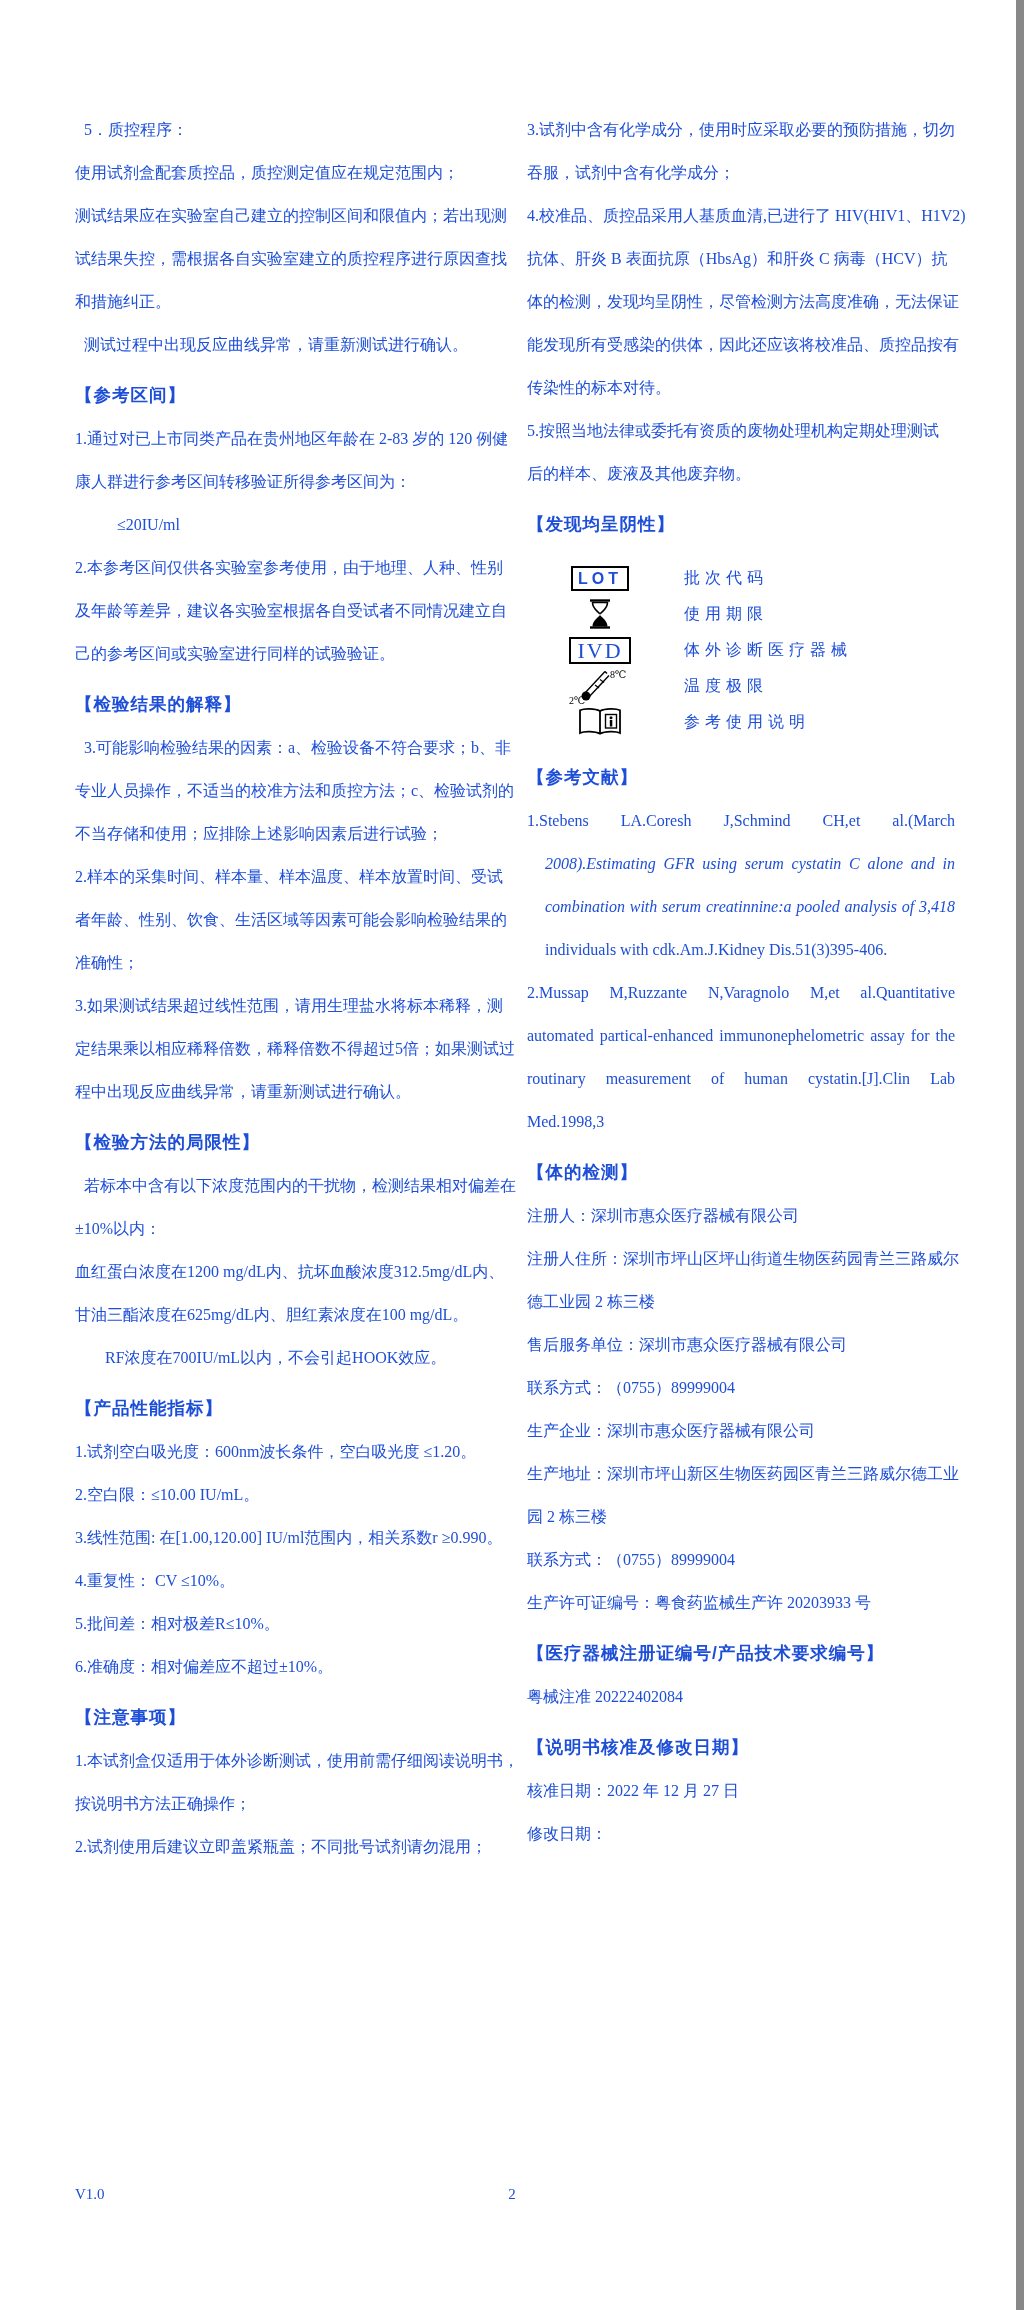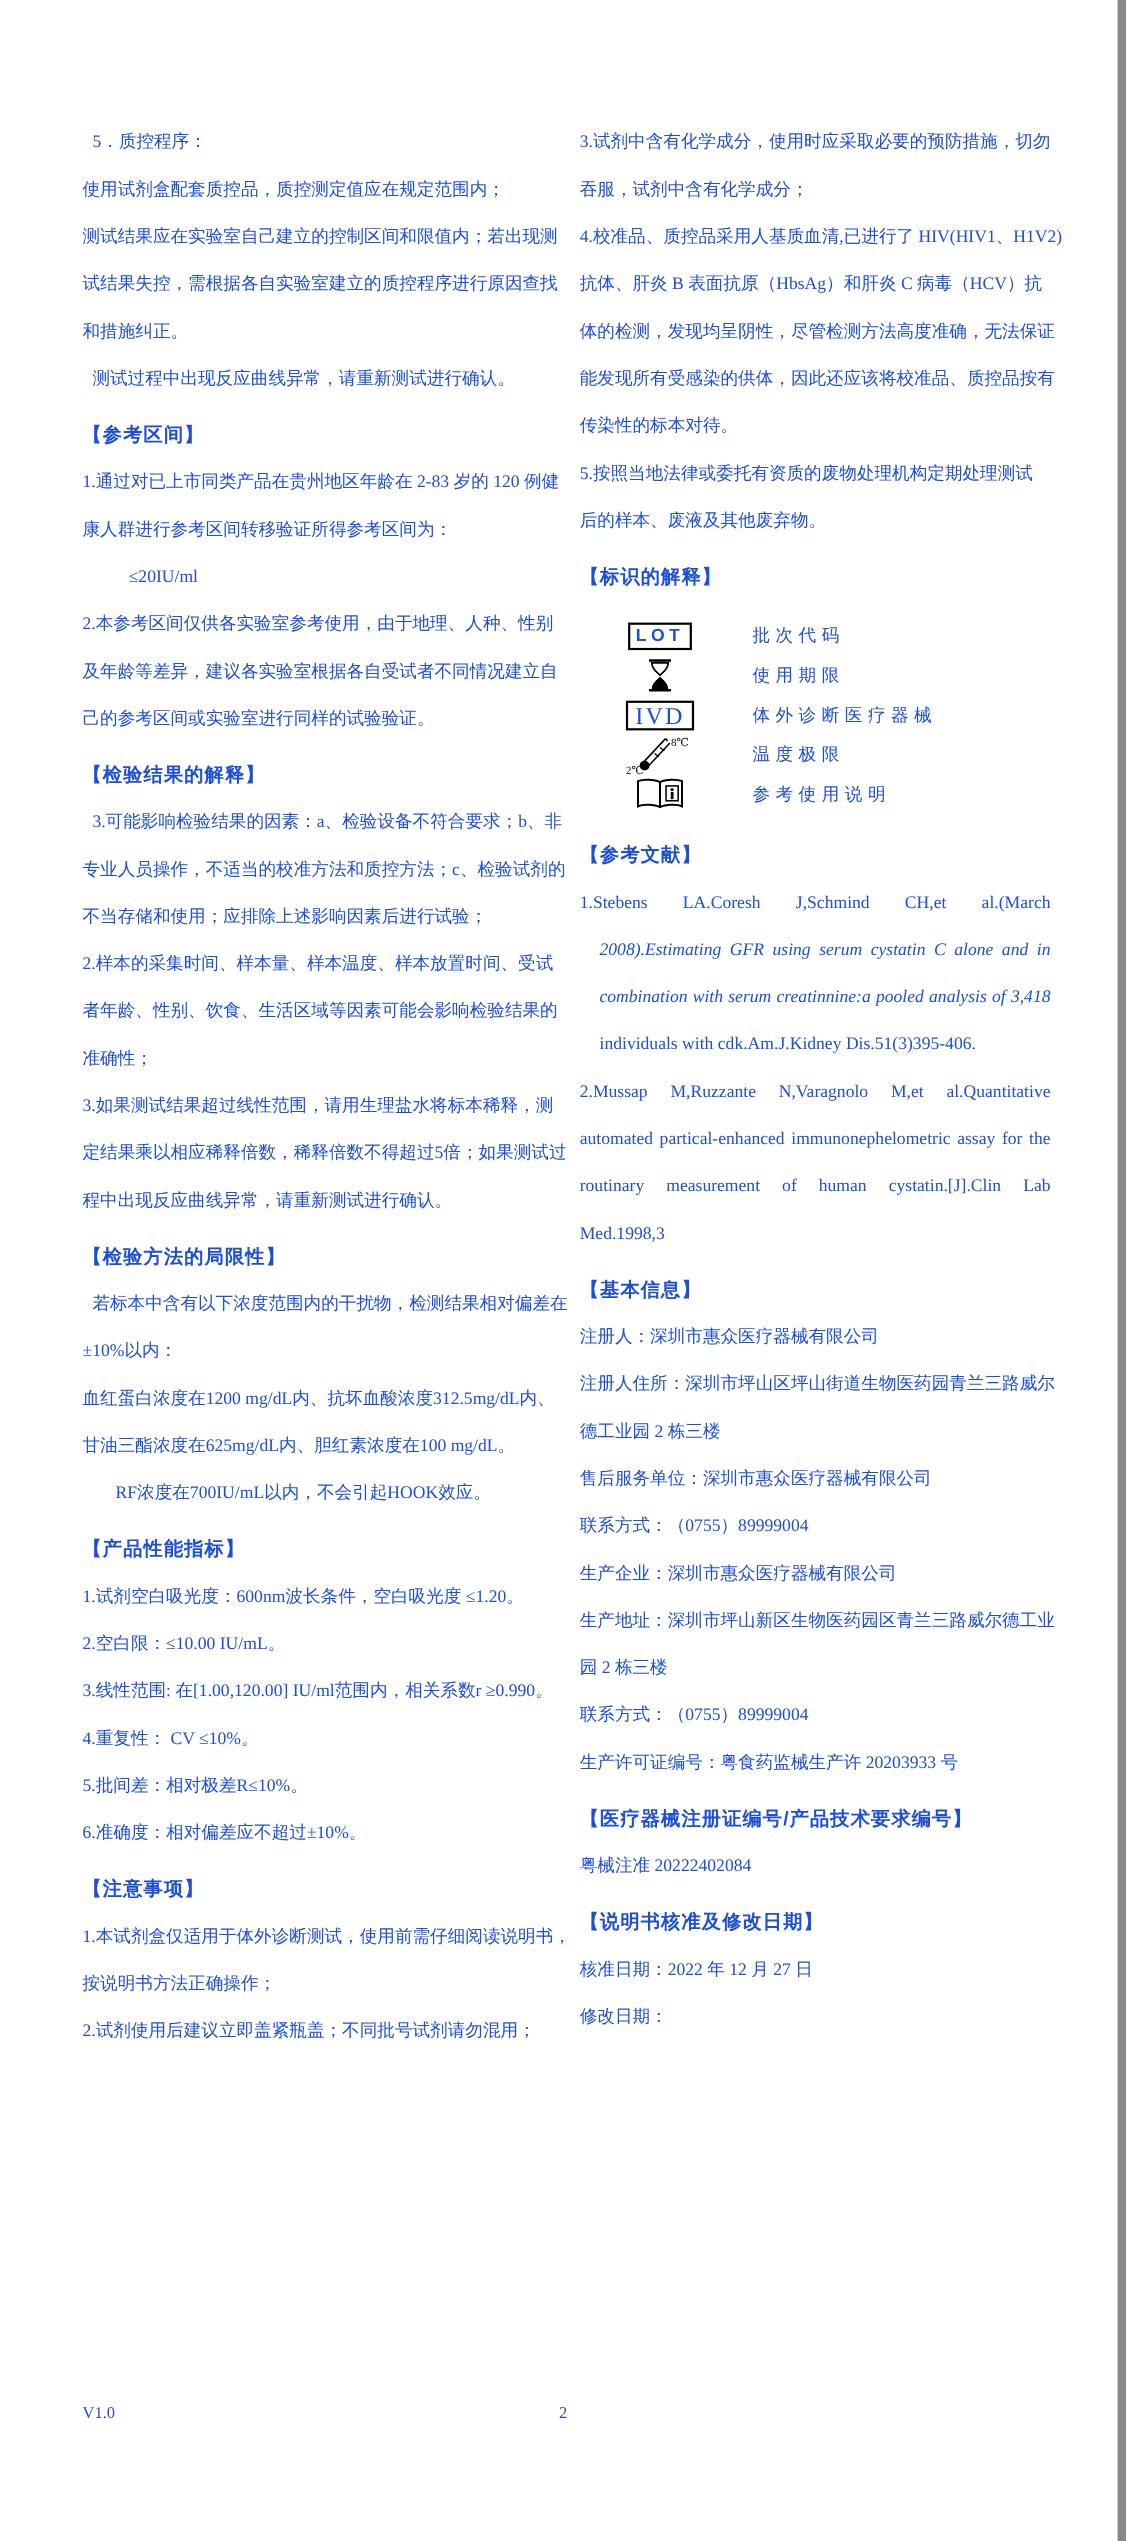--- a/index.html
+++ b/index.html
@@ -84,21 +84,21 @@
       <div>
           <div class="ln">3.试剂中含有化学成分，使用时应采取必要的预防措施，切勿</div>
           <div class="ln">吞服，试剂中含有化学成分；</div>
           <div class="ln">4.校准品、质控品采用人基质血清,已进行了 HIV(HIV1、H1V2)</div>
           <div class="ln">抗体、肝炎 B 表面抗原（HbsAg）和肝炎 C 病毒（HCV）抗</div>
           <div class="ln">体的检测，发现均呈阴性，尽管检测方法高度准确，无法保证</div>
           <div class="ln">能发现所有受感染的供体，因此还应该将校准品、质控品按有</div>
           <div class="ln">传染性的标本对待。</div>
           <div class="ln">5.按照当地法律或委托有资质的废物处理机构定期处理测试</div>
           <div class="ln">后的样本、废液及其他废弃物。</div>
-          <div class="ln h">【标识的解释】</div>
+          <div class="ln h">【发现均呈阴性】</div>
         </div>
 
       <div class="symbols">
 
         <div class="symrow">
           <div class="symicon">
             <span class="lotbox">LOT</span>
           </div>
           <div class="symlabel">批次代码</div>
         </div>
@@ -156,21 +156,21 @@
       <div>
           <div class="ln h">【参考文献】</div>
           <div class="ln jw">1.Stebens LA.Coresh J,Schmind CH,et al.(March</div>
           <div class="ln jwi">2008).Estimating GFR using serum cystatin C alone and in</div>
           <div class="ln jwi">combination with serum creatinnine:a pooled analysis of 3,418</div>
           <div class="ln bli">individuals with cdk.Am.J.Kidney Dis.51(3)395-406.</div>
           <div class="ln jw">2.Mussap M,Ruzzante N,Varagnolo M,et al.Quantitative</div>
           <div class="ln jw">automated partical-enhanced immunonephelometric assay for the</div>
           <div class="ln jw">routinary measurement of human cystatin.[J].Clin Lab</div>
           <div class="ln">Med.1998,3</div>
-          <div class="ln h">【基本信息】</div>
+          <div class="ln h">【体的检测】</div>
           <div class="ln">注册人：深圳市惠众医疗器械有限公司</div>
           <div class="ln">注册人住所：深圳市坪山区坪山街道生物医药园青兰三路威尔</div>
           <div class="ln">德工业园 2 栋三楼</div>
           <div class="ln">售后服务单位：深圳市惠众医疗器械有限公司</div>
           <div class="ln">联系方式：（0755）89999004</div>
           <div class="ln">生产企业：深圳市惠众医疗器械有限公司</div>
           <div class="ln">生产地址：深圳市坪山新区生物医药园区青兰三路威尔德工业</div>
           <div class="ln">园 2 栋三楼</div>
           <div class="ln">联系方式：（0755）89999004</div>
           <div class="ln">生产许可证编号：粤食药监械生产许 20203933 号</div>

